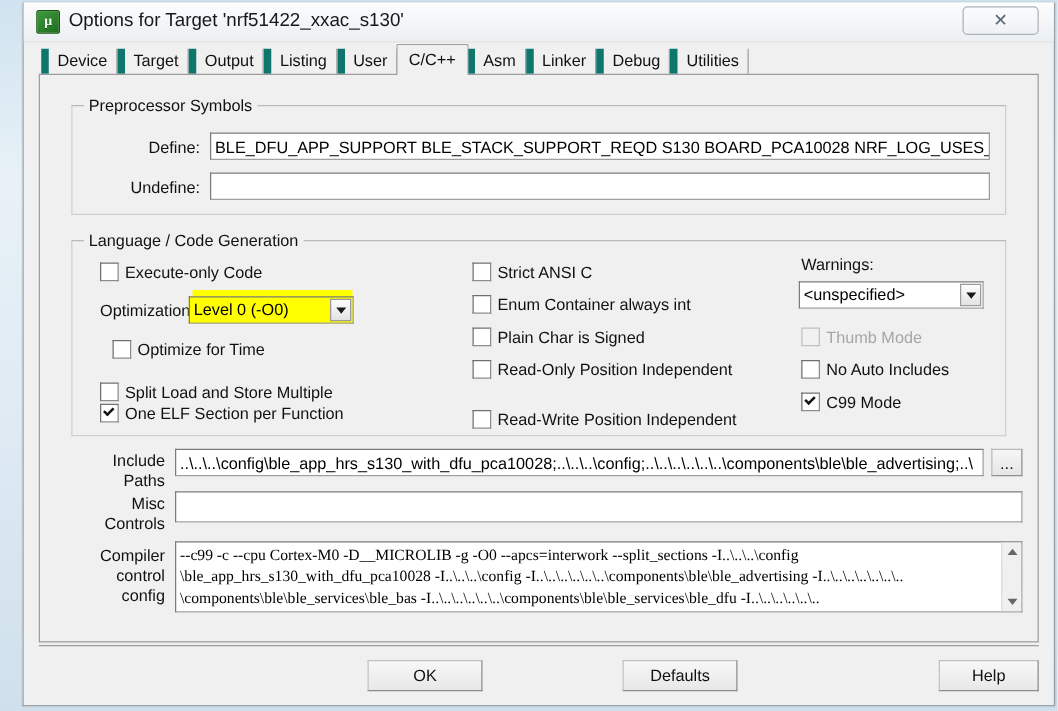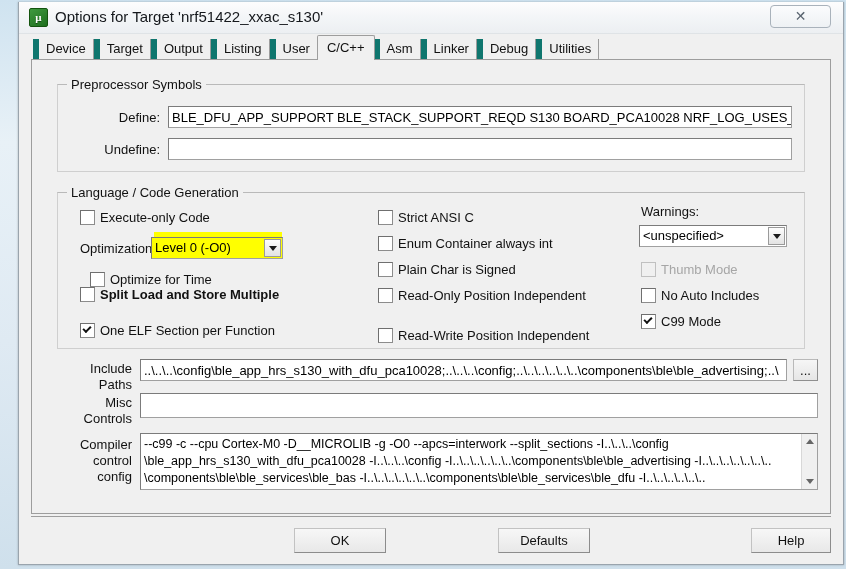--- a/index.html
+++ b/index.html
@@ -305,21 +305,21 @@
       <div class="cb" style="left:22px; top:17px;">Execute-only Code</div>
 
       <div class="lbl" style="left:22px; top:48px;">Optimization:</div>
       <div class="hl-smear" style="left: 96px; top: 39px; width: 128px; height: 9px; background: rgb(255, 255, 0);"></div>
       <div class="combo highlight" style="left: 93px; top: 44px; width: 132px; height: 22px; background: rgb(255, 255, 0);">
         <span>Level 0 (-O0)</span>
         <span class="arrow"></span>
       </div>
 
       <div class="cb" style="left:8px; top:79px;margin-left:24px;">Optimize for Time</div>
-      <div class="cb" style="left:22px; top:94px;font-weight:bold;">Split Load and Store Multiple</div>
+      <div class="cb" style="left:22px; top:113px;">Split Load and Store Multiple</div>
       <div class="cb checked" style="left:22px; top:130px;">One ELF Section per Function</div>
 
       <div class="cb" style="left:320px; top:17px;">Strict ANSI C</div>
       <div class="cb" style="left:320px; top:43px;">Enum Container always int</div>
       <div class="cb" style="left:320px; top:69px;">Plain Char is Signed</div>
       <div class="cb" style="left:320px; top:95px;">Read-Only Position Independent</div>
       <div class="cb" style="left:320px; top:135px;">Read-Write Position Independent</div>
 
       <div class="lbl" style="left:583px; top:11px;">Warnings:</div>
       <div class="combo" style="left:581px; top:32px; width:148px; height:22px;">
@@ -338,21 +338,21 @@
     <div class="btn" style="left:761px; top:299px; width:25px; height:22px;">...</div>
 
     <div class="lbl right" style="left:20px; top:335px; width:80px;">Misc</div>
     <div class="lbl right" style="left:20px; top:351px; width:80px;">Controls</div>
     <div class="textbox" style="left:108px; top:333px; width:678px; height:25px;"></div>
 
     <div class="lbl right" style="left:20px; top:377px; width:80px;">Compiler</div>
     <div class="lbl right" style="left:20px; top:393px; width:80px;">control</div>
     <div class="lbl right" style="left:20px; top:409px; width:80px;">config</div>
 
-    <div class="textarea" style="left:108px; top:373px; width:678px; height:57px;">
+    <div class="textarea" style="left:108px; top:373px; width:678px; height:57px;font-family:Liberation Serif, serif;">
       <div class="ln">--c99 -c --cpu Cortex-M0 -D__MICROLIB -g -O0 --apcs=interwork --split_sections -I..\..\..\config</div>
       <div class="ln">\ble_app_hrs_s130_with_dfu_pca10028 -I..\..\..\config -I..\..\..\..\..\..\components\ble\ble_advertising -I..\..\..\..\..\..\..</div>
       <div class="ln">\components\ble\ble_services\ble_bas -I..\..\..\..\..\..\components\ble\ble_services\ble_dfu -I..\..\..\..\..\..</div>
       <div class="vscroll" style="right:0; top:0; bottom:0;">
         <div class="sb-up"></div>
         <div class="sb-down"></div>
       </div>
     </div>
 
   </div>

